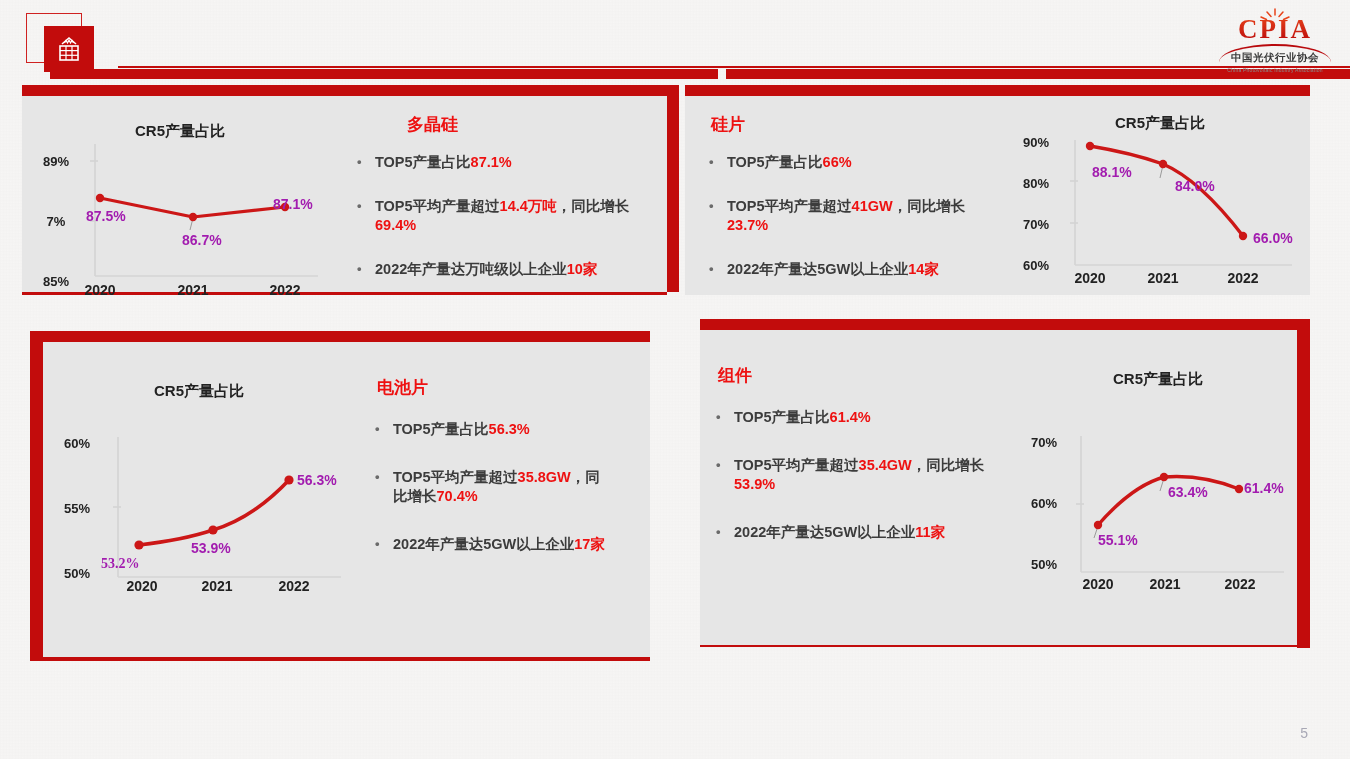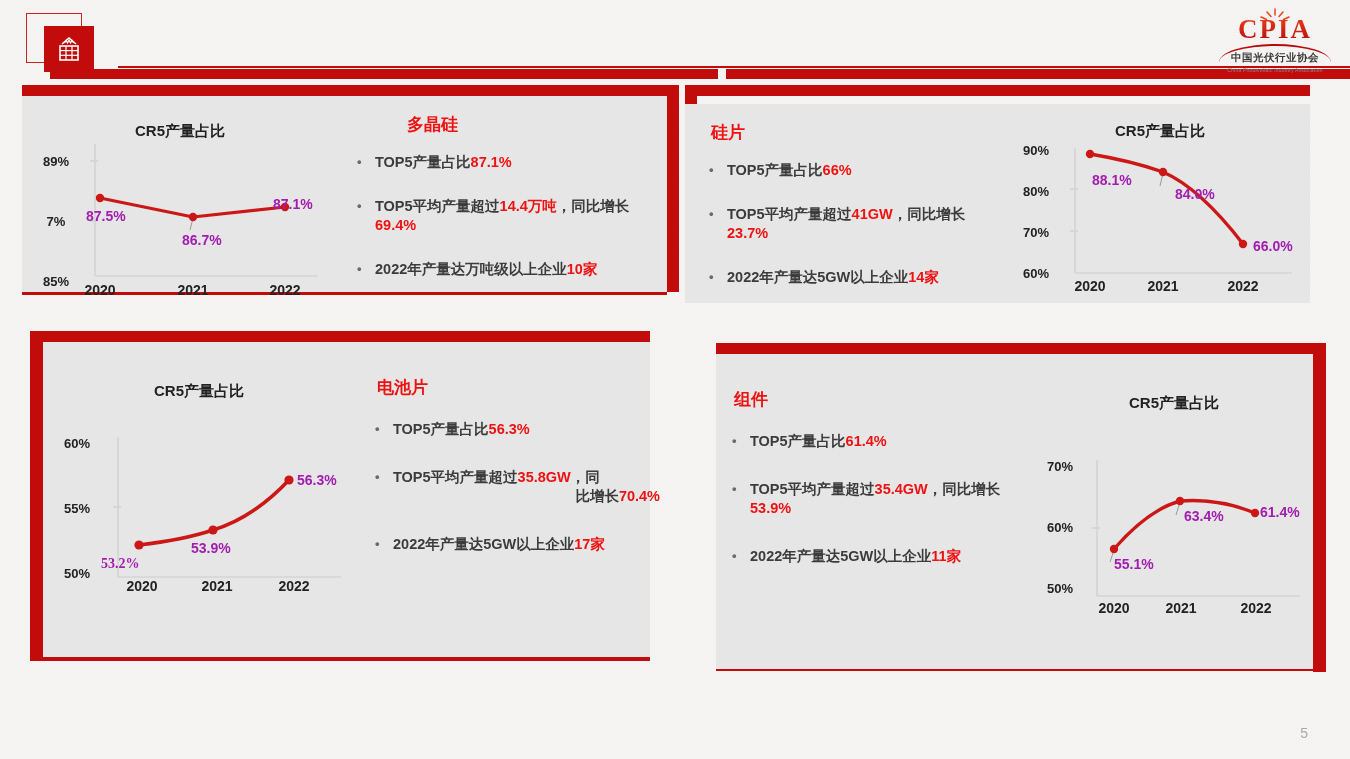--- a/index.html
+++ b/index.html
@@ -139,31 +139,31 @@
   #panel1 { left: 22px; top: 85px; width: 657px; height: 212px; }
   #panel1 .bar-top    { left: 0;   top: 0;   width: 657px; height: 11px; }
   #panel1 .bar-side   { left: 645px; top: 0; width: 12px;  height: 207px; }
   #panel1 .bar-bottom { left: 0; top: 207px; width: 645px; height: 3px; }
   #panel1 .panel-inner{ left: 0; top: 11px; width: 645px; height: 196px; }
 
   
   #panel2 { left: 685px; top: 85px; width: 625px; height: 212px; }
   #panel2 .bar-top    { left: 0; top: 0; width: 625px; height: 11px; }
   #panel2 .bar-side   { left: 0; top: 0; width: 12px;  height: 210px; }
-  #panel2 .panel-inner{ left: 0; top: 19px; width: 625px; height: 199px; }
+  #panel2 .panel-inner{ left: 0; top: 11px; width: 625px; height: 199px; }
 
   
   #panel3 { left: 30px; top: 331px; width: 620px; height: 333px; }
   #panel3 .bar-top    { left: 0; top: 0; width: 620px; height: 11px; }
   #panel3 .bar-side   { left: 0; top: 0; width: 13px;  height: 329px; }
   #panel3 .bar-bottom { left: 0; top: 326px; width: 620px; height: 4px; }
   #panel3 .panel-inner{ left: 13px; top: 11px; width: 607px; height: 315px; }
 
   
-  #panel4 { left: 700px; top: 343px; width: 610px; height: 333px; margin-left: 16px; }
+  #panel4 { left: 700px; top: 319px; width: 610px; height: 333px; }
   #panel4 .bar-top    { left: 0; top: 0; width: 610px; height: 11px; }
   #panel4 .bar-side   { left: 597px; top: 0; width: 13px; height: 329px; }
   #panel4 .bar-bottom { left: 0; top: 326px; width: 597px; height: 2px; }
   #panel4 .panel-inner{ left: 0; top: 11px; width: 597px; height: 315px; }
 
   
   .chart { position: absolute; }
   .chart-title {
     position: absolute;
     width: 100%;
@@ -404,21 +404,21 @@
       <div class="txt-head" style="left:334px; top:34px;">电池片</div>
       <div class="bullets" style="left:332px; top:78px; width:285px;">
         <div class="bullet" style="margin-bottom:28px;">
           <span class="dot">•</span>
           <span class="btxt"><span>TOP5产量占比</span><span class="hl">56.3%</span></span>
         </div>
         <div class="bullet">
           <span class="dot">•</span>
           <span class="btxt"><span>TOP5平均产量超过</span><span class="hl">35.8GW</span><span>，同</span></span>
         </div>
-        <div class="bullet" style="margin-bottom:28px;text-align:right;">
+        <div class="bullet" style="margin-bottom:28px;">
           <span class="dot"></span>
           <span class="btxt"><span>比增长</span><span class="hl">70.4%</span></span>
         </div>
         <div class="bullet">
           <span class="dot">•</span>
           <span class="btxt"><span>2022年产量达5GW以上企业</span><span class="hl">17家</span></span>
         </div>
       </div>
     </div>
   </div>

